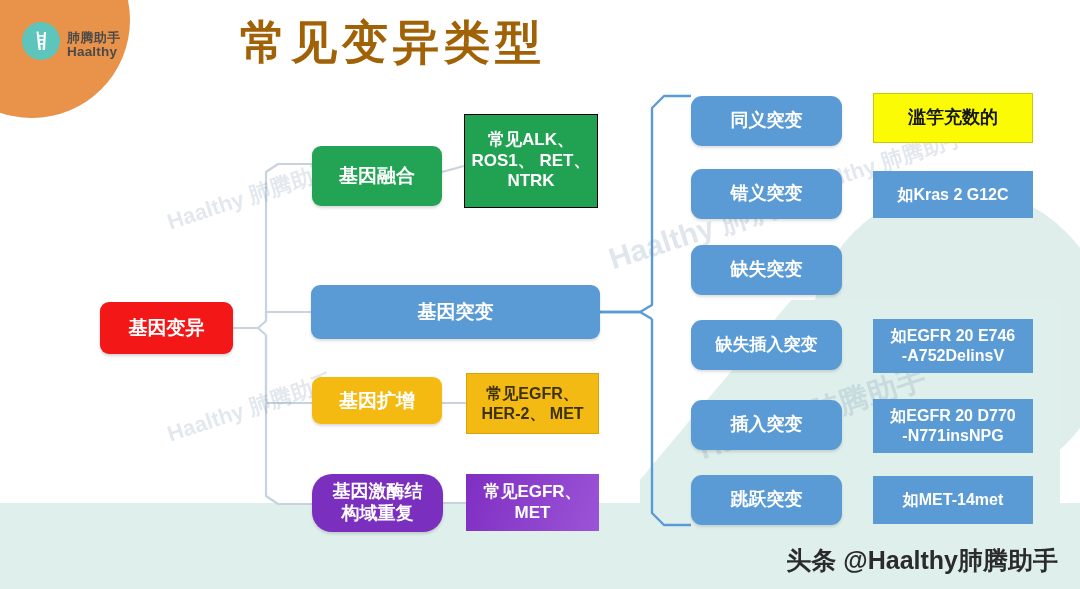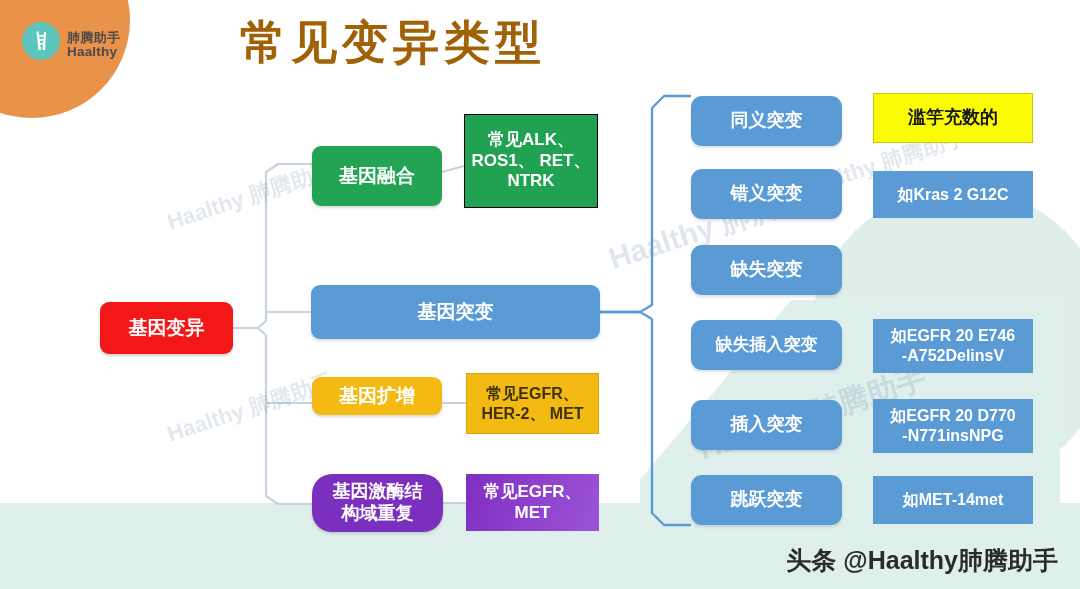--- a/index.html
+++ b/index.html
@@ -138,21 +138,21 @@
     padding: 0 4px;
   }
   .n-blue-main {
     left: 311px; top: 285px; width: 289px; height: 54px;
     background: #5b9bd5;
     border-radius: 9px;
     font-size: 19px;
     box-shadow: 0 2px 3px rgba(0,0,0,0.14);
   }
   .n-amber {
-    left: 312px; top: 377px; width: 130px; height: 38px;
+    left: 312px; top: 377px; width: 130px; height: 47px;
     background: #f4ba12;
     border-radius: 9px;
     font-size: 19px;
     box-shadow: 0 2px 3px rgba(0,0,0,0.15);
   }
   .n-amber-detail {
     left: 466px; top: 373px; width: 133px; height: 61px;
     background: #f3ba14;
     border: 1px solid #d9a30c;
     color: #3d3206;

